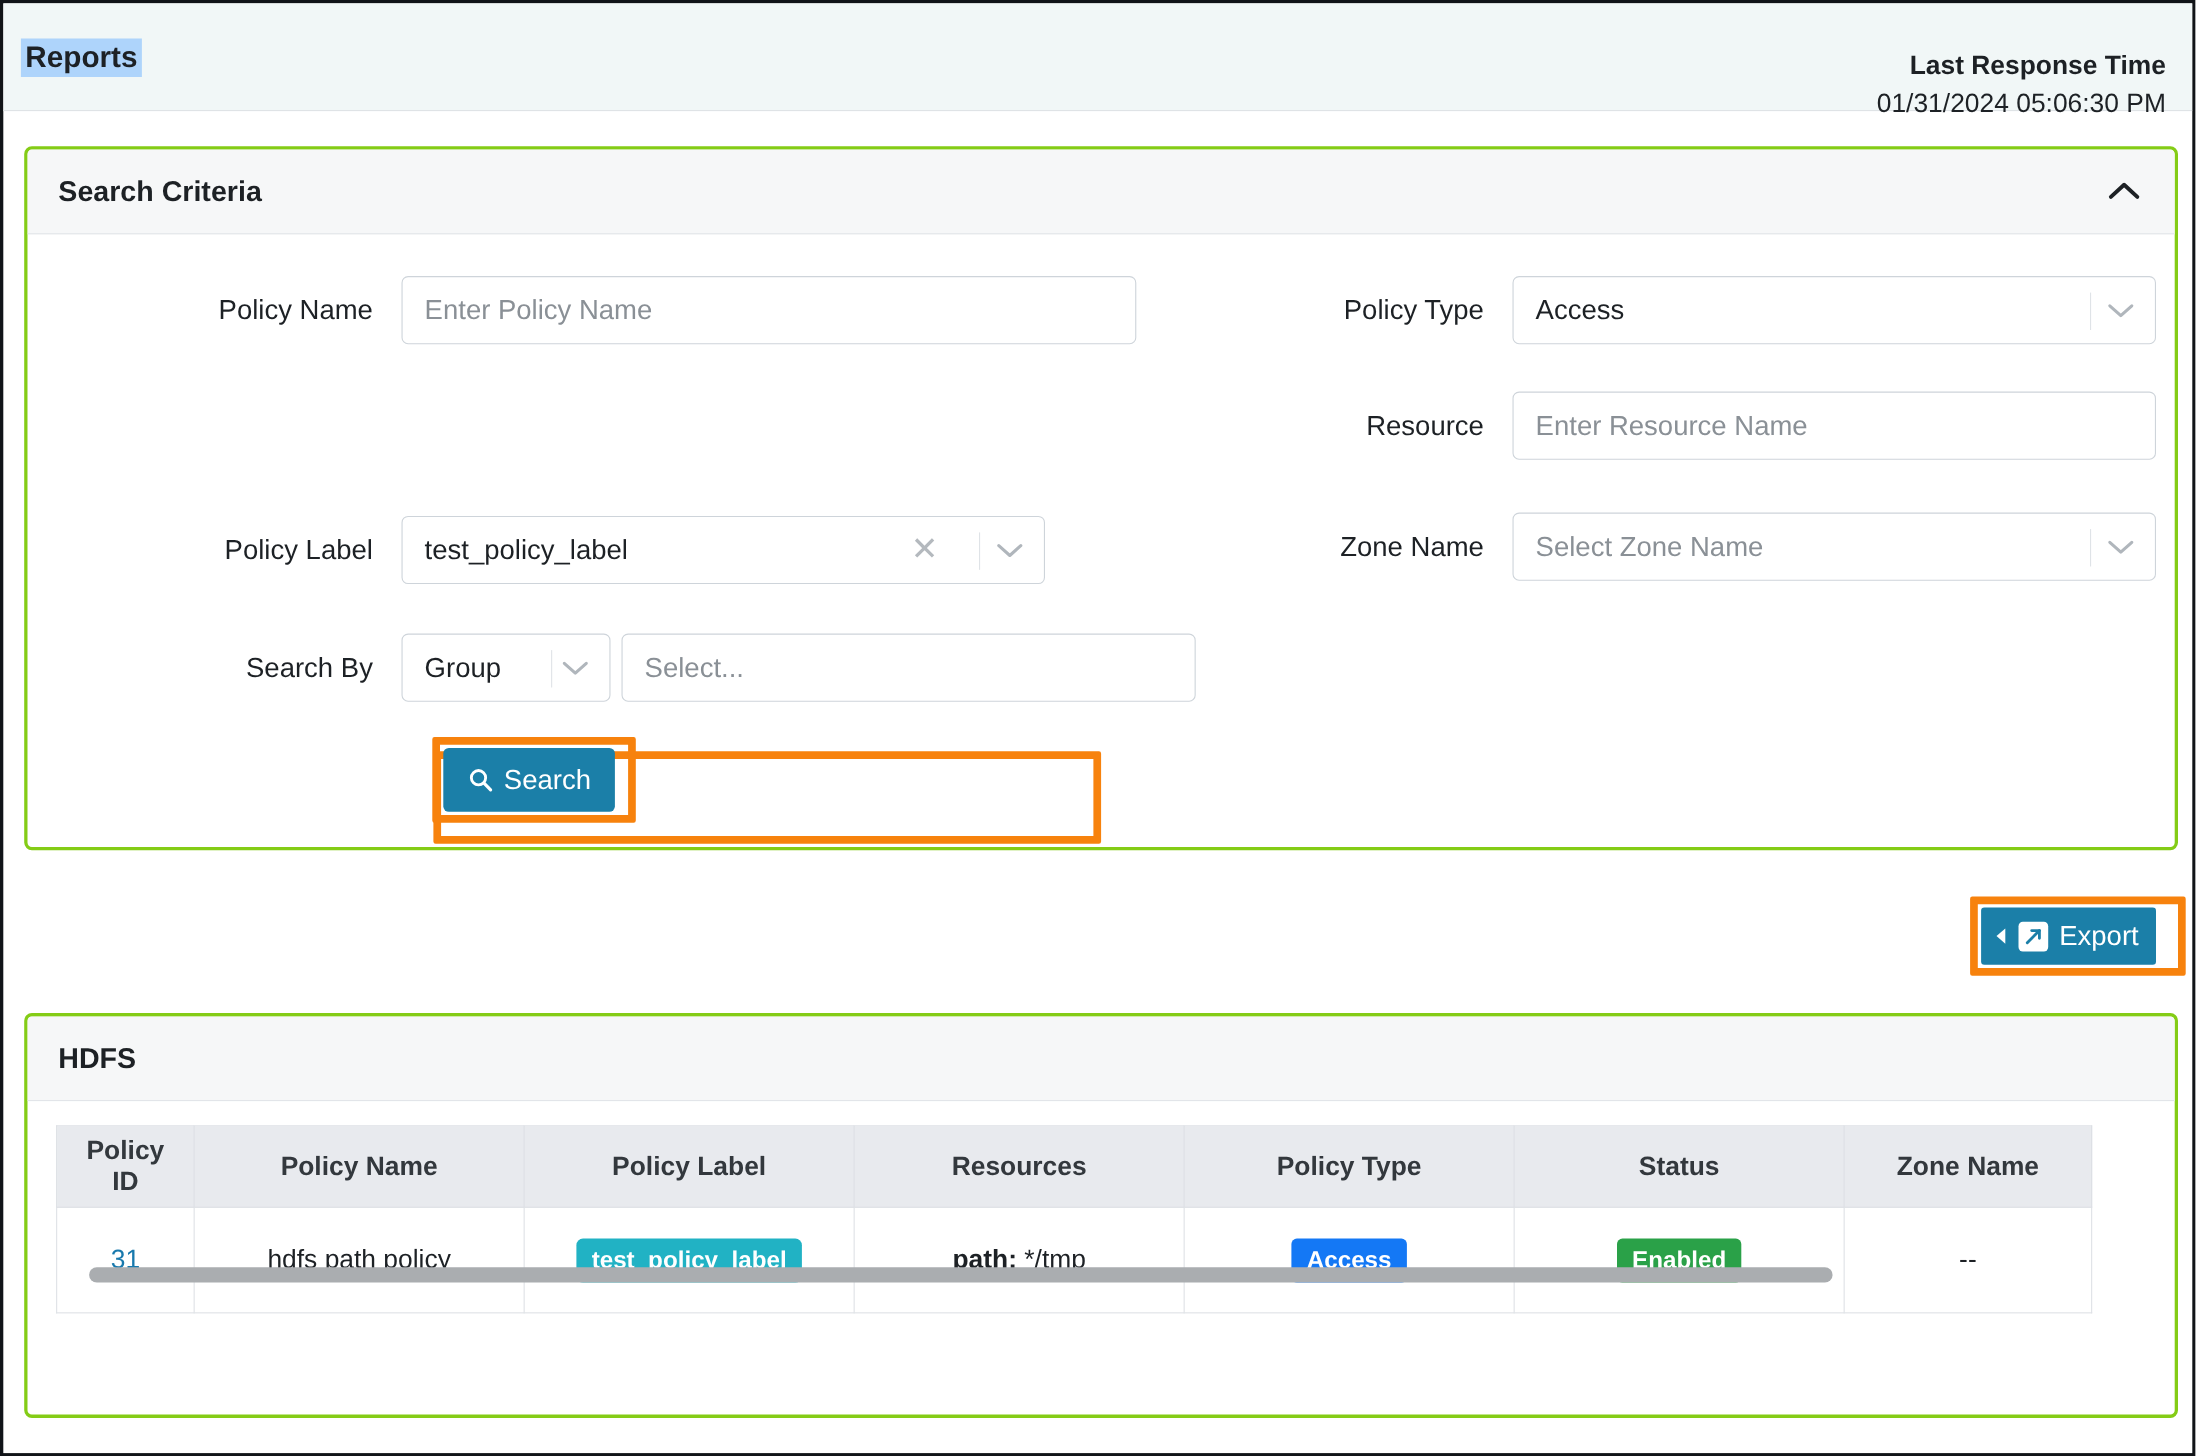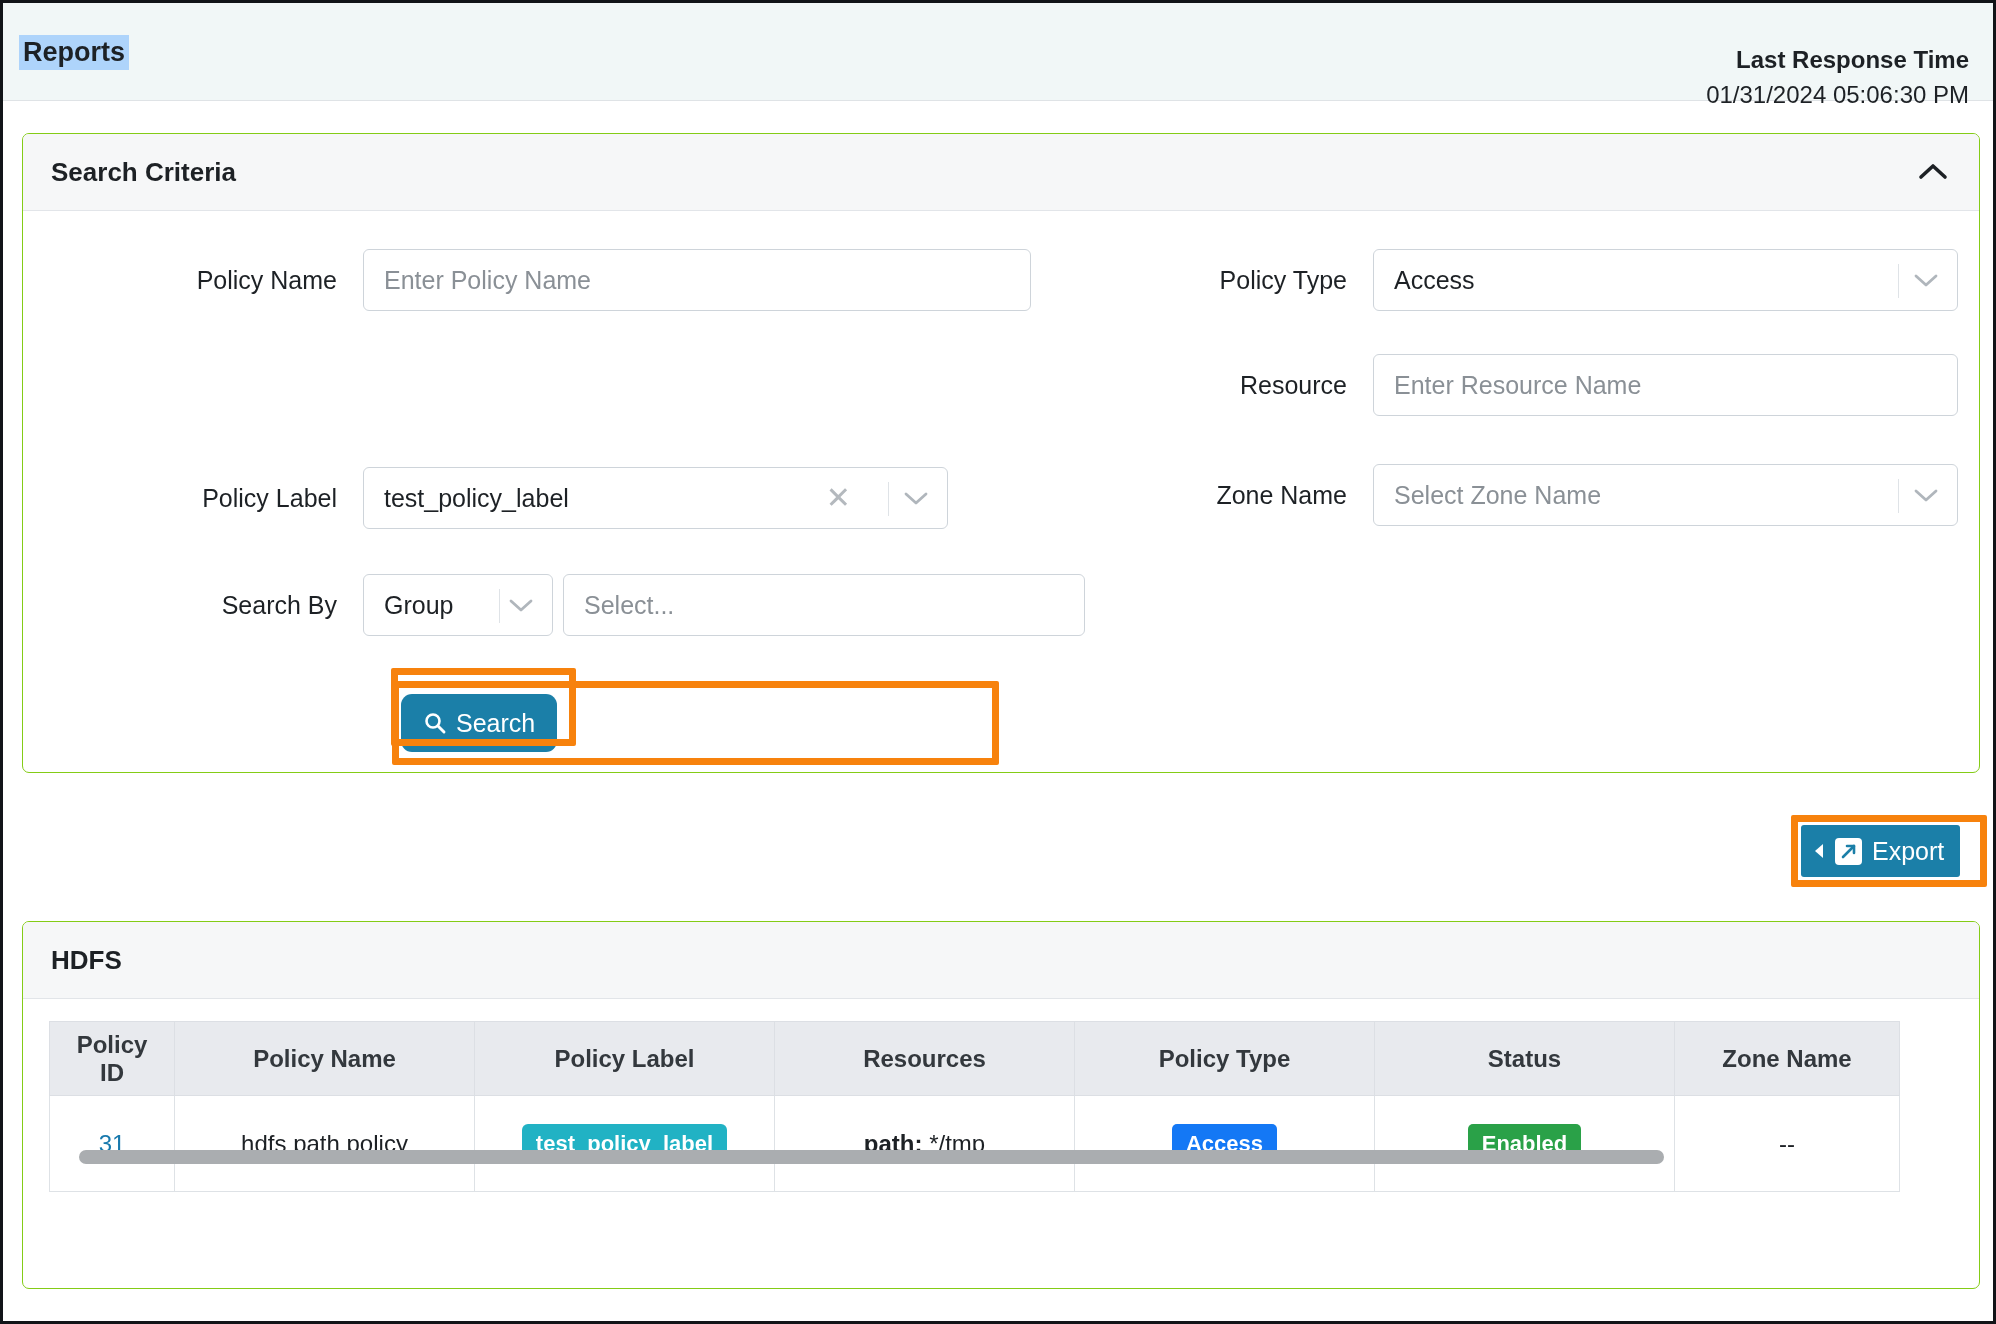--- a/index.html
+++ b/index.html
@@ -39,21 +39,21 @@
     position:absolute;
     right:24px; top:12px;
     text-align:right;
   }
   .resp-title { font-size:24px; font-weight:bold; color:#1d2125; line-height:1.45;margin-top:28px; }
   .resp-value { font-size:24px; font-weight:normal; color:#1d2125; line-height:1.45; }
 
   
   .panel {
     position:absolute;
-    border:1px solid #84cc16;
+    border:3px solid #84cc16;
     border-radius:7px;
     background:#ffffff;
     overflow:hidden;
   }
   .panel-head {
     background:#f6f7f8;
     border-bottom:1px solid #e2e5e9;
     height:77px;
     display:flex; align-items:center;
     padding:0 28px;
@@ -255,21 +255,21 @@
             <svg width="26" height="16" viewBox="0 0 26 16">
                 <path d="M3 4 L13 13 L23 4" stroke="#b0b6bc" stroke-width="2.8" fill="none" stroke-linecap="round" stroke-linejoin="round"></path>
               </svg>
           </span>
         </div>
         <div class="ctl" style="width:522px; margin-left:10px;">
           <span class="ph">Select...</span>
         </div>
       </div>
 
-      <button class="btn-search" style="left:378px; top:483px;border-radius:11px;">
+      <button class="btn-search" style="left:378px; top:467px;">
         <span>
           <svg width="24" height="24" viewBox="0 0 24 24">
               <circle cx="10" cy="10" r="6.5" stroke="#ffffff" stroke-width="2.6" fill="none"></circle>
               <path d="M15 15 L21 21" stroke="#ffffff" stroke-width="2.9" stroke-linecap="round"></path>
             </svg>
         </span>
         <span>Search</span>
       </button>
       <div class="hl" style="left:368px; top:457px; width:185px; height:78px;"></div>
 

